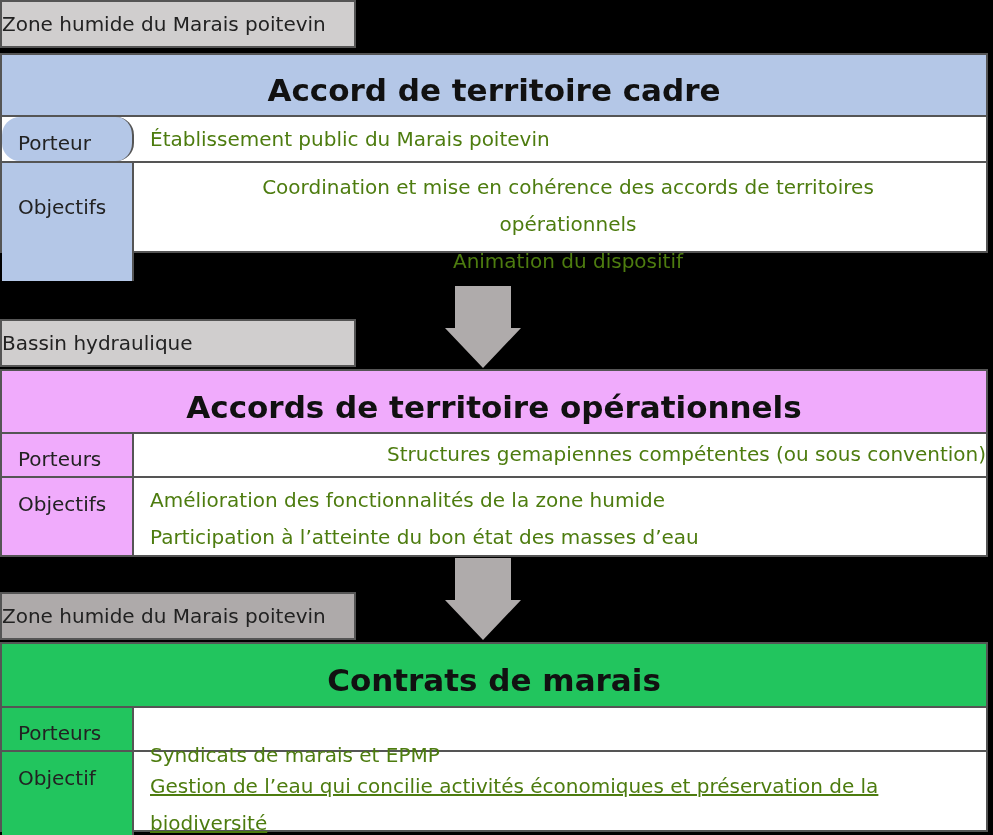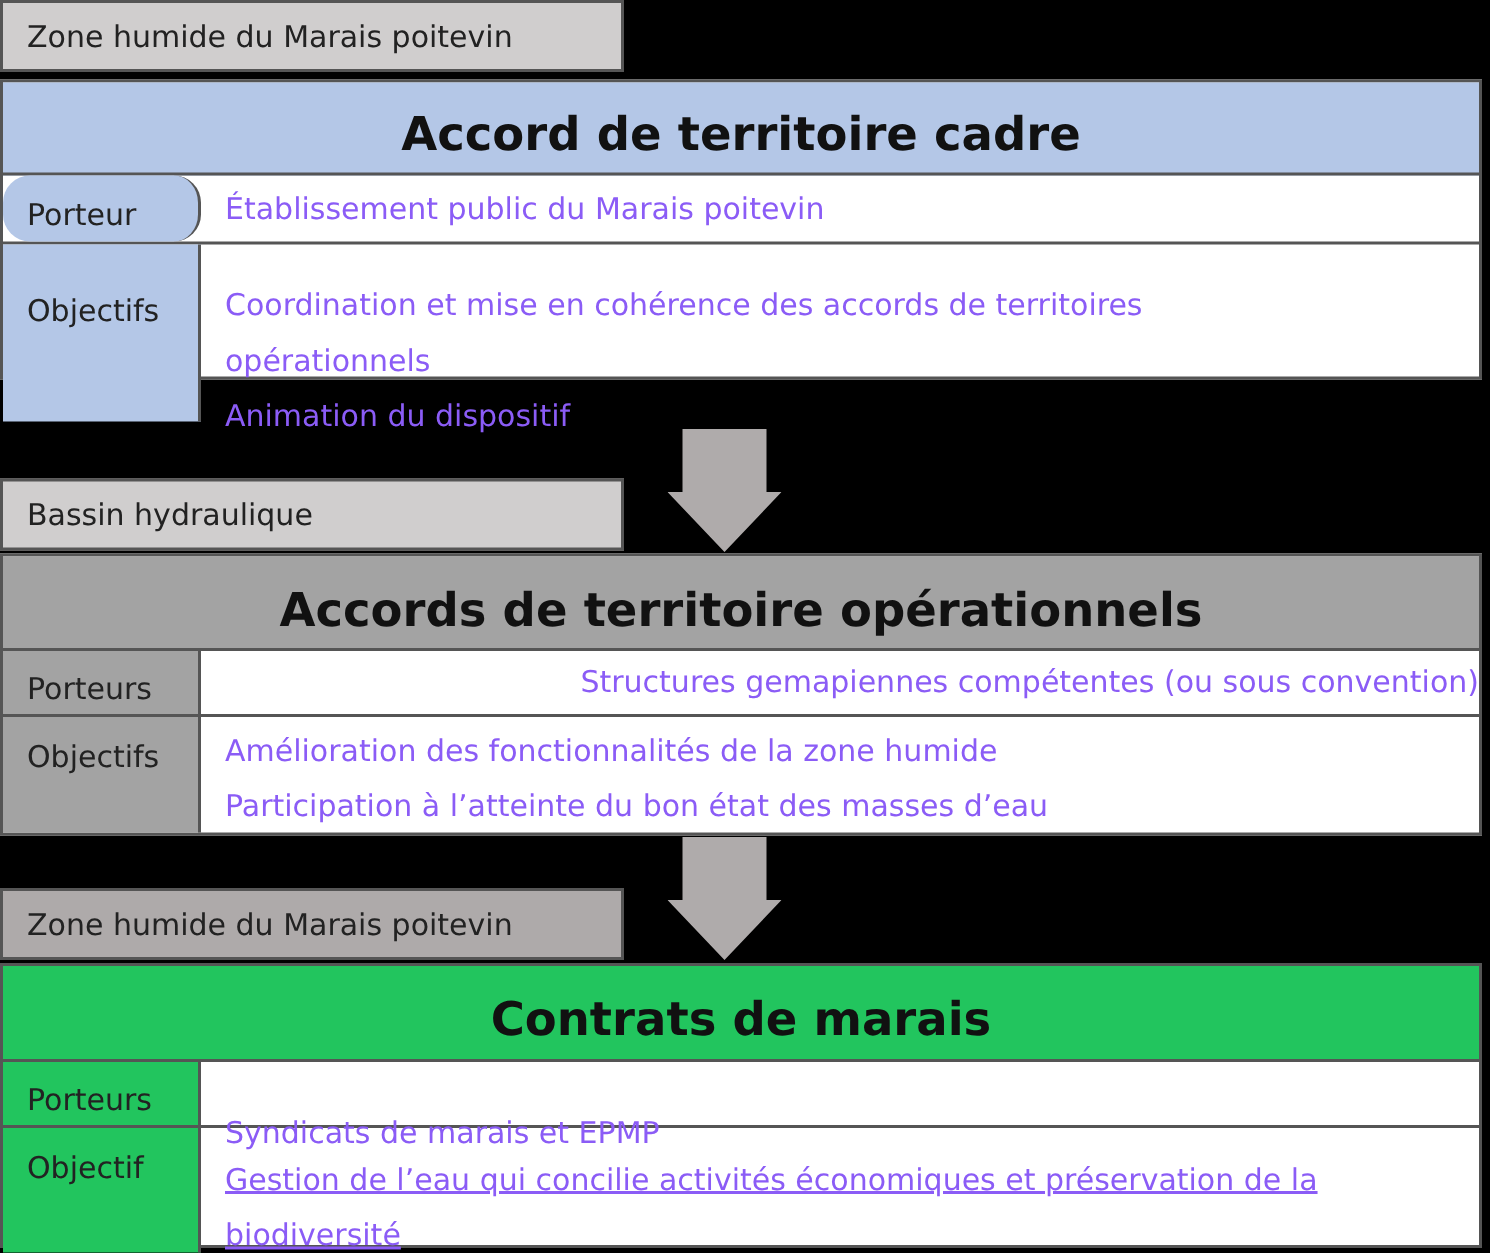--- a/index.html
+++ b/index.html
@@ -1,61 +1,61 @@
 <!DOCTYPE html>
 <html><head>
 <meta charset="utf-8">
 <style>
   html, body { margin: 0; padding: 0; }
   body {
     width: 993px; height: 835px; background: #000; position: relative; overflow: hidden;
     font-family: "DejaVu Sans", "Liberation Sans", sans-serif; color: #111;
   }
   .tag {
-    position: absolute; left: 0; width: 416px; height: 48px;
+    position: absolute; left: 0; width: 356px; height: 48px;
     background: #d0cece; border: 2px solid #555; box-sizing: border-box;
-    font-size: 20px; line-height: 44px; padding-left: 16px; color: #222;
+    font-size: 20px; line-height: 44px; color: #222;
   }
   .tag.dark { background: #aeaaaa; }
   .box {
     position: absolute; left: 0; width: 988px;
     border: 2px solid #555; box-sizing: border-box; background: #fff;
   }
   .box .title {
     text-align: center; font-weight: bold; font-size: 31px;
     border-bottom: 2px solid #555; box-sizing: border-box;
   }
   .row { display: flex; border-bottom: 2px solid #555; box-sizing: border-box; }
   .row:last-child { border-bottom: none; }
   .row .label {
     width: 132px; flex: none; border-right: 2px solid #555; box-sizing: border-box;
     font-size: 20px; padding-left: 16px; color: #222;
   }
-  .row .content { flex: 1; font-size: 20px; padding-left: 16px; color: #8b5cf6; }
+  .row .content { flex: 1; font-size: 20px; padding-left: 16px; color: #4d7c0f; }
   .row .content div { line-height: 37px; }
   .blue .title, .blue .label { background: #b4c7e7; }
-  .lblue .title, .lblue .label { background: #a3a3a3; }
+  .lblue .title, .lblue .label { background: #f0abfc; }
   .green .title, .green .label { background: #22c55e; }
   .arrow { position: absolute; width: 76px; height: 82px; }
 </style>
 </head>
 <body>
 
 <div class="tag" style="top:0;">Zone humide du Marais poitevin</div>
 <div class="box blue" style="top:53px; height:200px;">
   <div class="title" style="height:62px; line-height:70px;">Accord de territoire cadre</div>
   <div class="row" style="height:46px;">
     <div class="label" style="line-height:52px;border-radius:18px;">Porteur</div>
     <div class="content" style="padding-top:4px;">
       <div>Établissement public du Marais poitevin</div>
     </div>
   </div>
   <div class="row" style="height:118px;">
     <div class="label" style="padding-top:32px;">Objectifs</div>
-    <div class="content" style="padding-top:22px;">
+    <div class="content" style="padding-top:6px;text-align:center;">
       <div>Coordination et mise en cohérence des accords de territoires</div>
       <div>opérationnels</div>
       <div>Animation du dispositif</div>
     </div>
   </div>
 </div>
 
 <svg class="arrow" style="left:445px; top:286px;" viewBox="0 0 76 82">
   <polygon points="10,0 66,0 66,42 76,42 38,82 0,42 10,42" fill="#afabab"></polygon>
 </svg>

